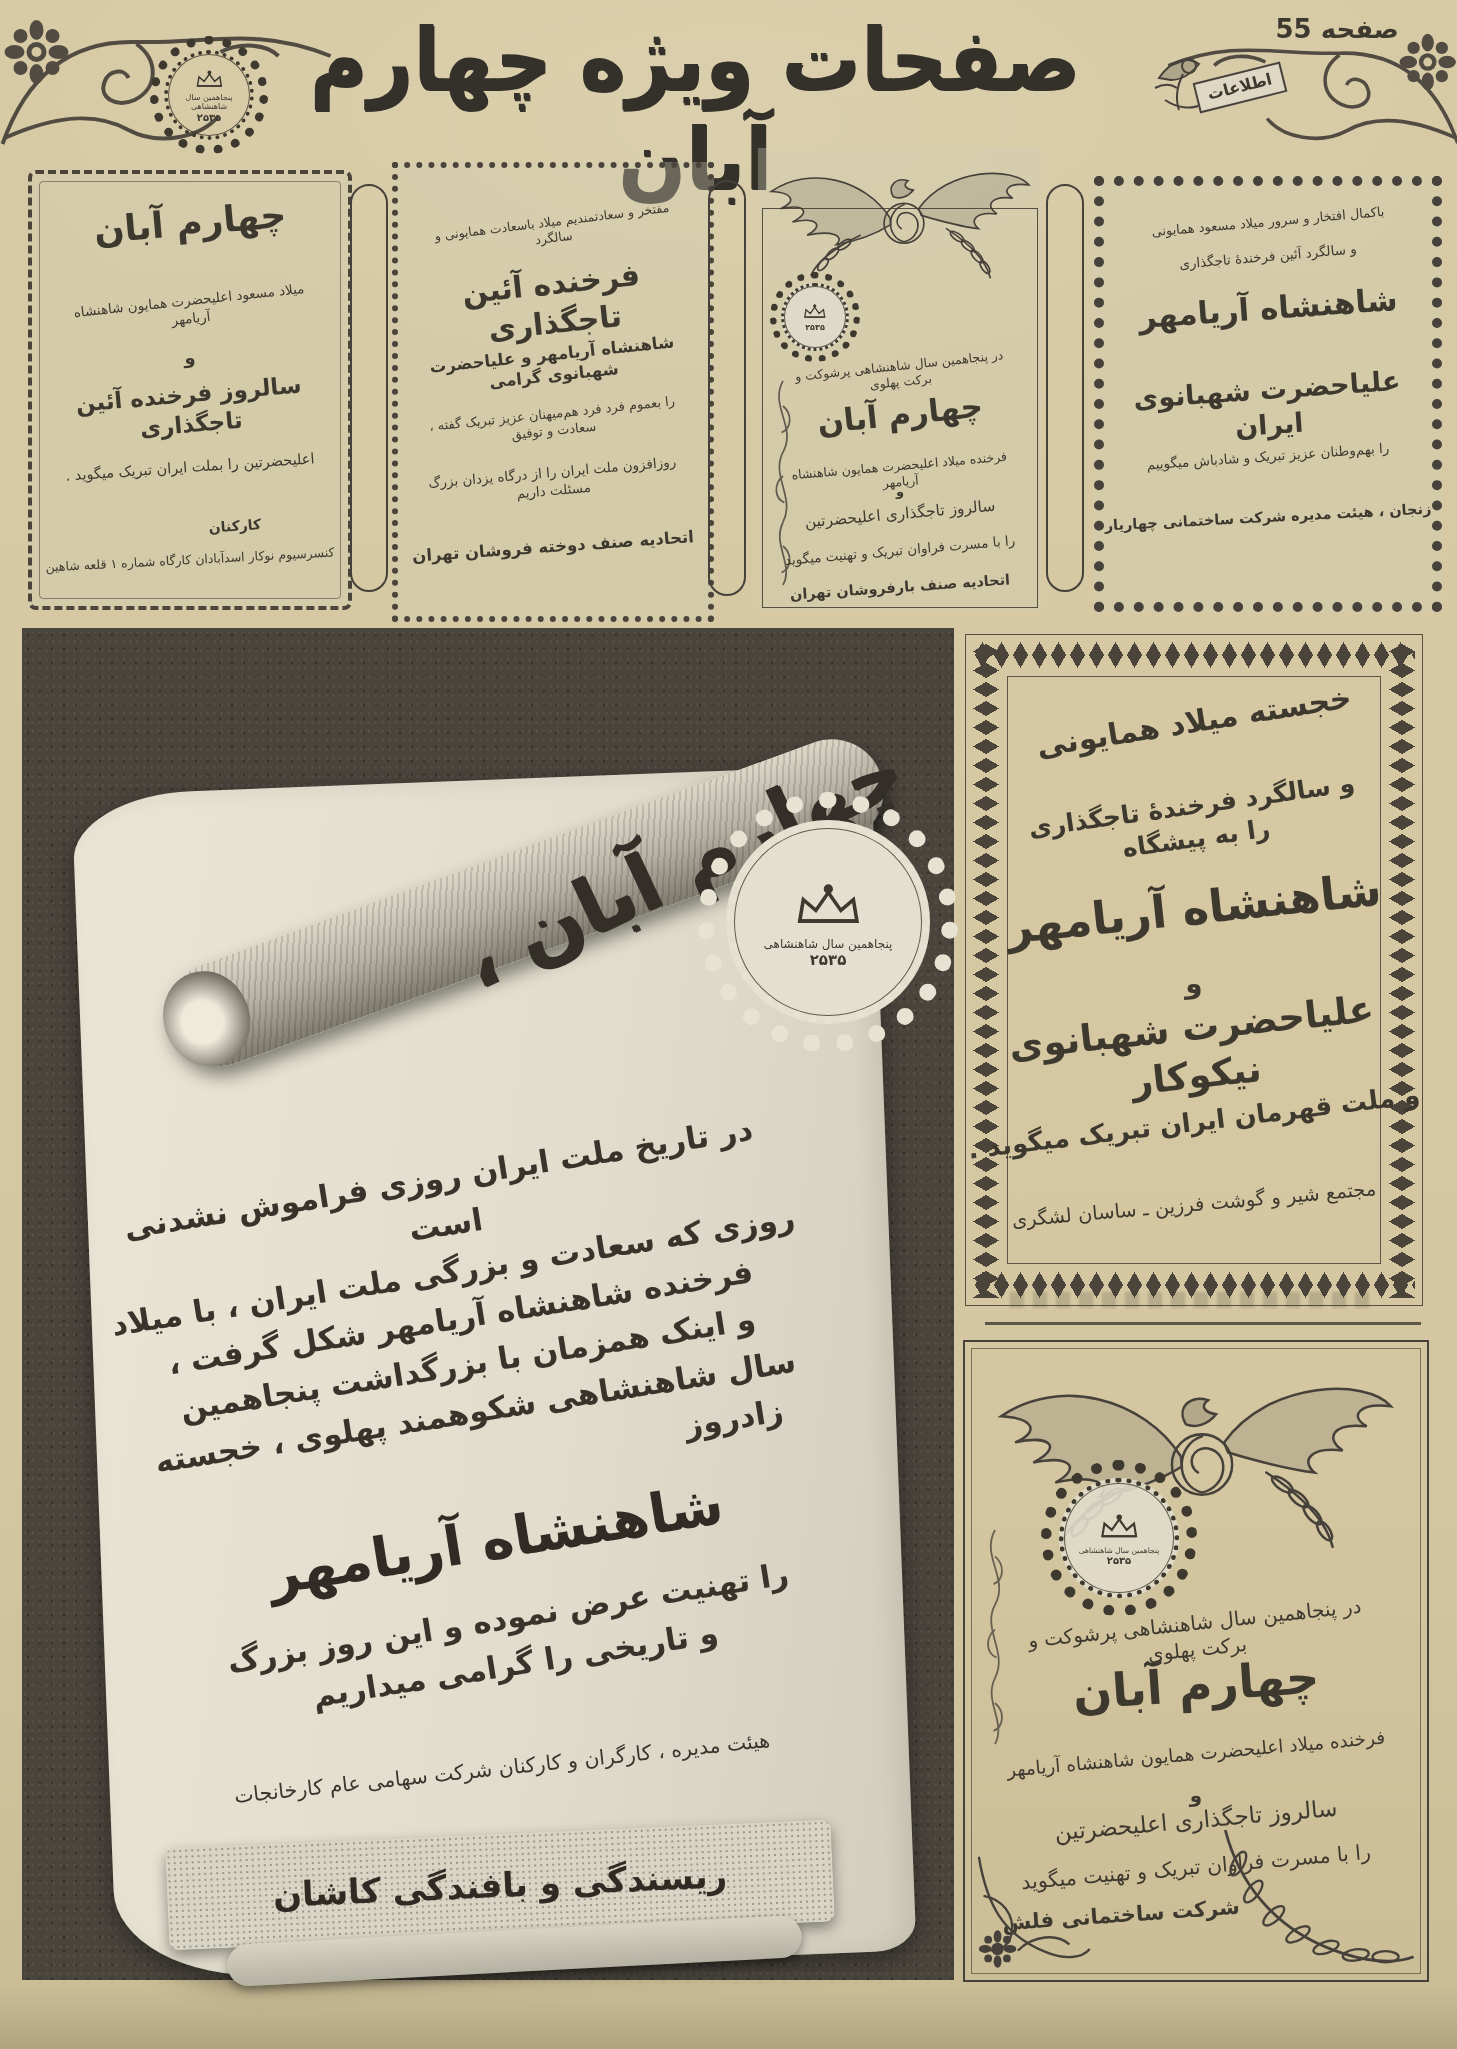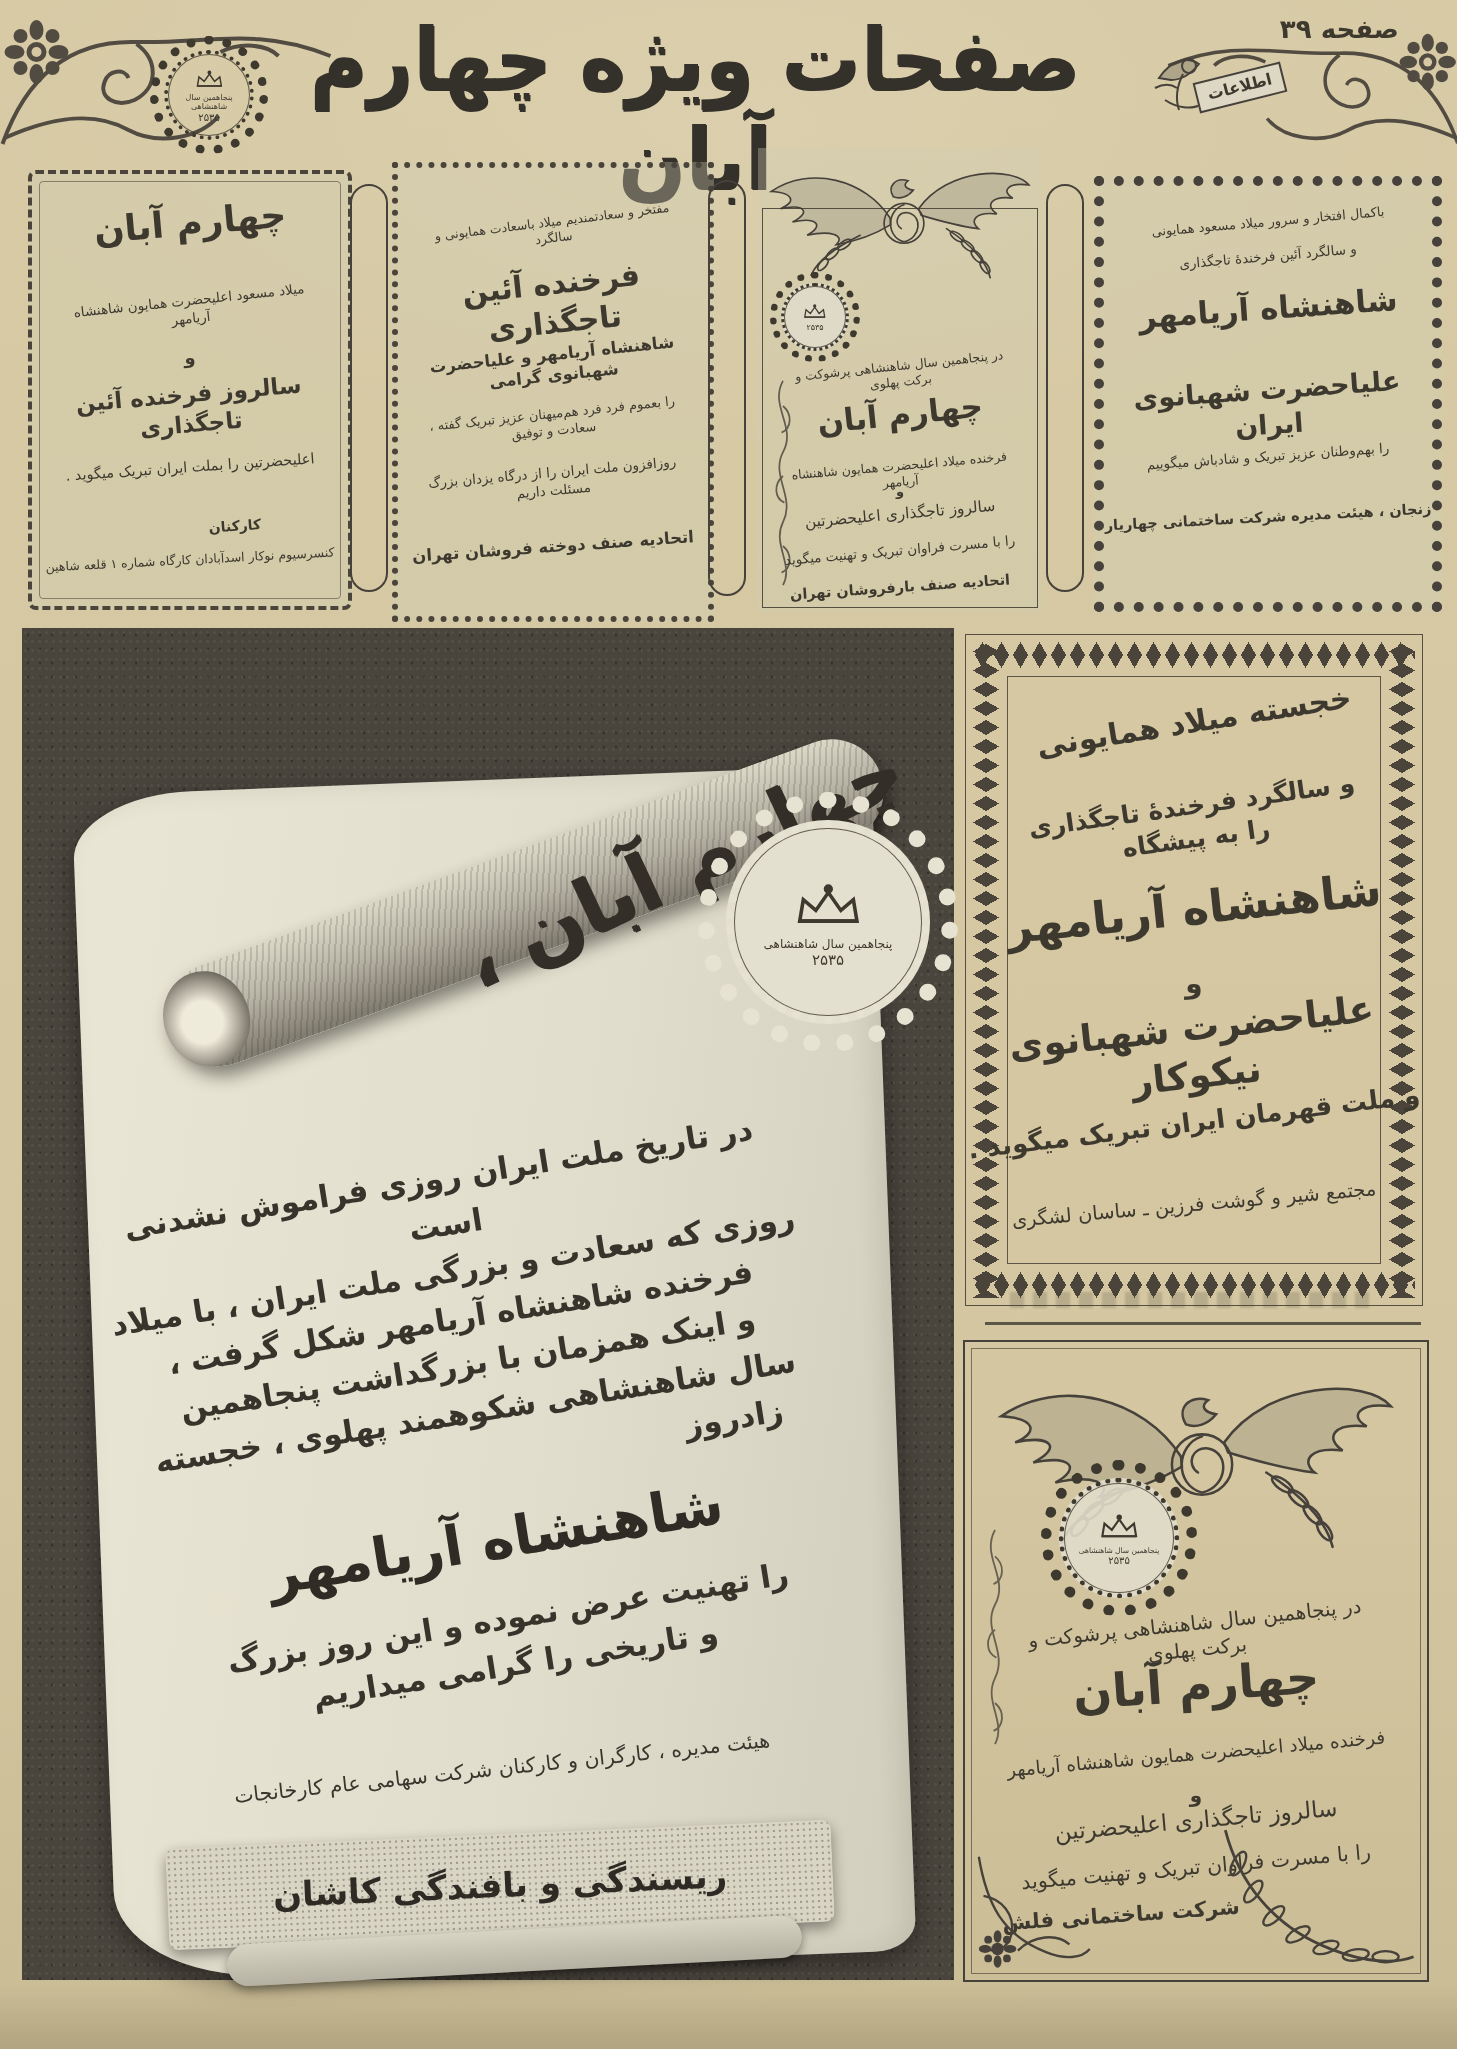--- a/index.html
+++ b/index.html
@@ -31,21 +31,21 @@
   .emblem-text{position:absolute;top:28px;left:44px;transform:rotate(-14deg);
     font-size:16px;font-weight:bold;background:#ddd7c3;border:2px solid #46413a;
     padding:3px 10px 5px;color:#3e392f;}
 
   
   .medal{position:absolute;border-radius:50%;border-style:dotted;border-color:var(--dot);}
   .medal-core{position:absolute;inset:5%;border-radius:50%;border-style:dotted;border-color:var(--dot);
     background:var(--bg);display:flex;flex-direction:column;align-items:center;justify-content:center;
     color:#3e392f;box-shadow:inset 0 0 0 1px rgba(62,57,47,.8);text-align:center;}
   .medal-t1{font-size:8px;line-height:1.1;}
-  .medal-t2{font-size:10px;font-weight:normal;line-height:1.2;}
+  .medal-t2{font-size:10px;font-weight:bold;line-height:1.2;}
   .medal svg{width:42%;height:34%;}
 
   
   .adbox{position:absolute;background:rgba(210,205,180,.35);}
   .box1{left:28px;top:170px;width:316px;height:432px;border:4px dashed #4a443a;border-radius:8px;}
   .box1::after{content:"";position:absolute;inset:7px;border:1px solid rgba(70,64,55,.55);border-radius:4px;}
   .cap{position:absolute;width:34px;border:2.5px solid #46413a;border-radius:20px;background:transparent;}
   .box2{left:392px;top:162px;width:310px;height:448px;border:6px dotted #4a443a;}
   .box3{left:758px;top:148px;width:284px;height:464px;}
   .box3-frame{position:absolute;left:4px;right:4px;top:60px;bottom:4px;border:1.5px solid rgba(62,57,47,.85);}
@@ -219,21 +219,21 @@
   <div class="medal" style="left:150px;top:36px;width:100px;height:100px;border-width:9px;--dot:#3e392f;--bg:transparent;">
     <div class="medal-core" style="border-width:4px;">
       <svg class="deco" style="width:40%;height:34%">
           <use href="#crown"></use>
         </svg>
       <div class="medal-t1">پنجاهمین سال شاهنشاهی</div>
       <div class="medal-t2">۲۵۳۵</div>
     </div>
   </div>
 
-  <div class="page-num">صفحه ۳۹</div>
+  <div class="page-num">صفحه 55</div>
 
   <div class="emblem">
     <svg class="deco" width="128" height="88" viewBox="0 0 128 88">
       <g fill="none" stroke="#46413a" stroke-width="2">
         <path d="M8,34 C20,16 36,12 48,20 C40,30 30,36 20,36 Z" fill="rgba(70,65,58,.28)"></path>
         <circle cx="38" cy="22" r="7"></circle>
         <path d="M14,56 C26,64 40,66 52,60"></path>
         <path d="M32,30 C26,42 24,54 28,66"></path>
         <path d="M4,44 C12,40 20,40 26,44"></path>
       </g>

